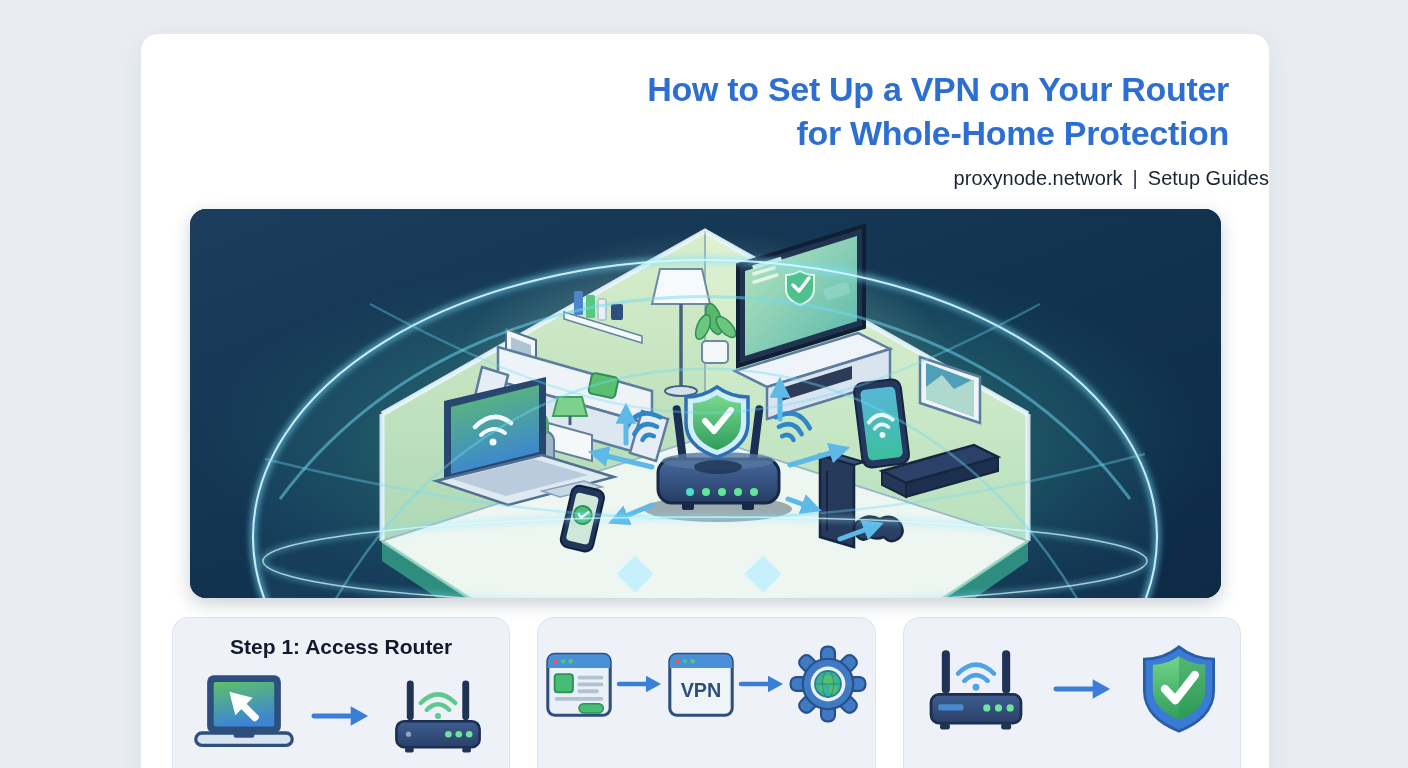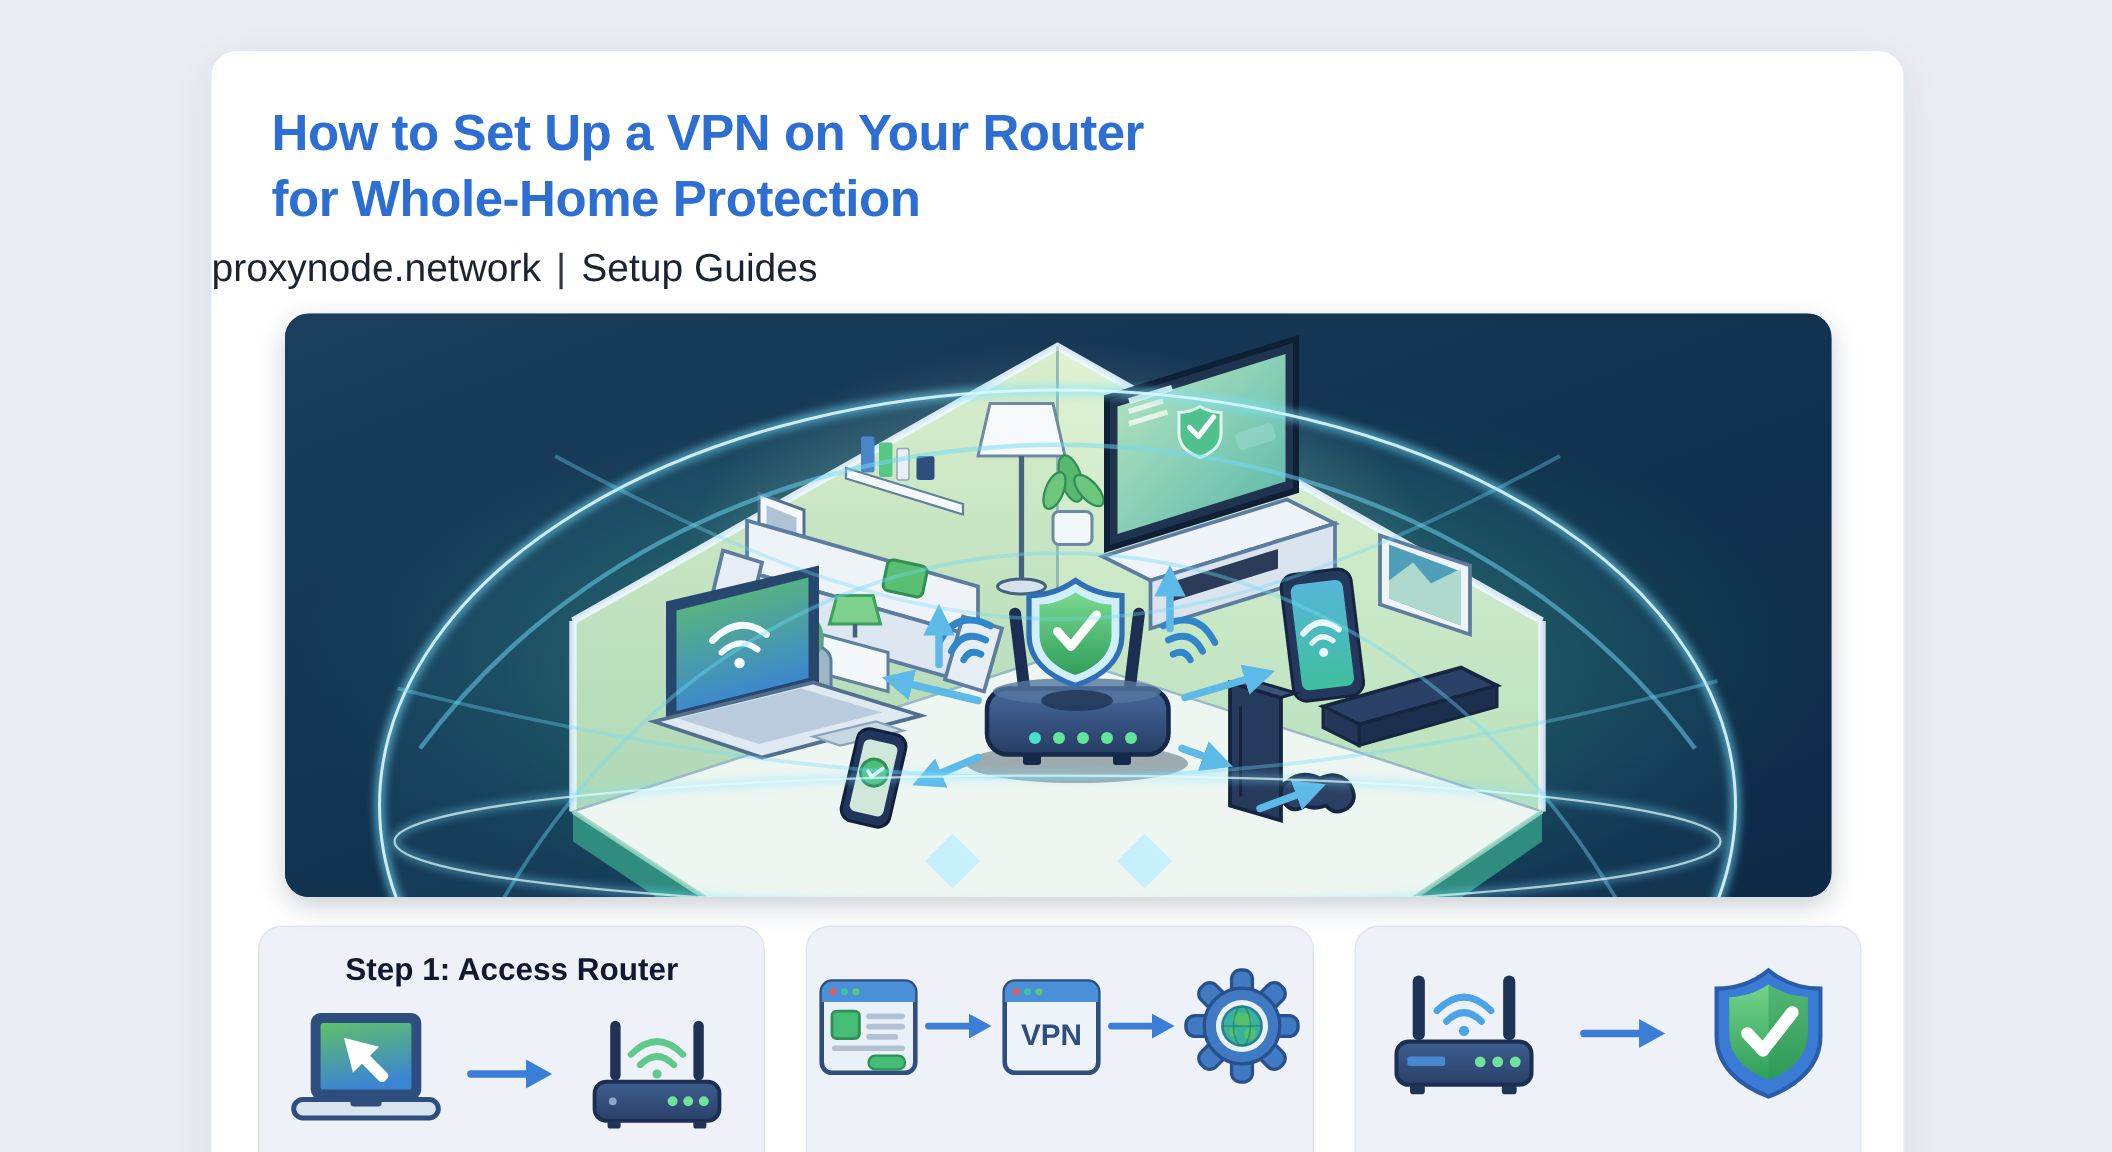--- a/index.html
+++ b/index.html
@@ -7,26 +7,26 @@
     width:1408px;height:768px;overflow:hidden;position:relative;
     background:#e9edf2;
     font-family:"Liberation Sans", sans-serif;
   }
   .main-card{
     position:absolute;left:140px;top:33px;width:1128px;height:1200px;
     background:#ffffff;border:1px solid #e3e9f0;border-radius:18px;
     box-shadow:0 8px 28px rgba(30,50,80,.07);
   }
   .page-title{
-    margin:33px 40px 0;text-align:left;
+    margin:33px 40px 0;text-align:right;
     color:#2d6ed3;font-size:34px;font-weight:700;line-height:44px;
     letter-spacing:-.3px;
   }
   .subtitle{
-    margin-top:9px;text-align:left;color:#1b2330;font-size:26px;
+    margin-top:9px;text-align:right;color:#1b2330;font-size:20px;
     font-weight:400;line-height:28px;
   }
   .subtitle .sep{margin:0 10px;color:#2c3644;font-weight:300;}
   .hero{
     margin:17px 48px 0 49px;height:389px;border-radius:16px;overflow:hidden;
     box-shadow:0 6px 18px rgba(15,40,70,.22);position:relative;background:#102d4a;
   }
   .hero svg{display:block;width:100%;height:100%;}
   .steps-row{
     display:flex;gap:27px;margin:19px 28px 0 31px;

